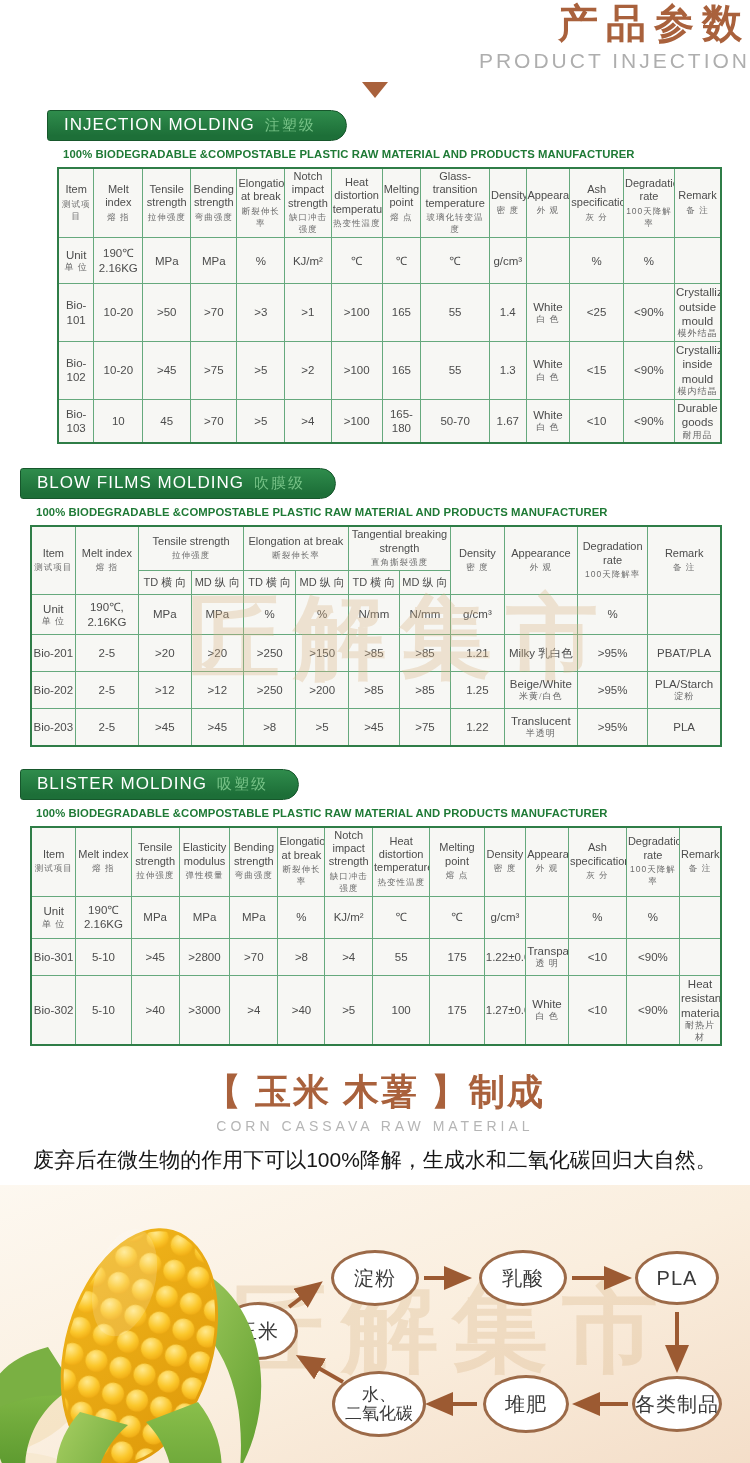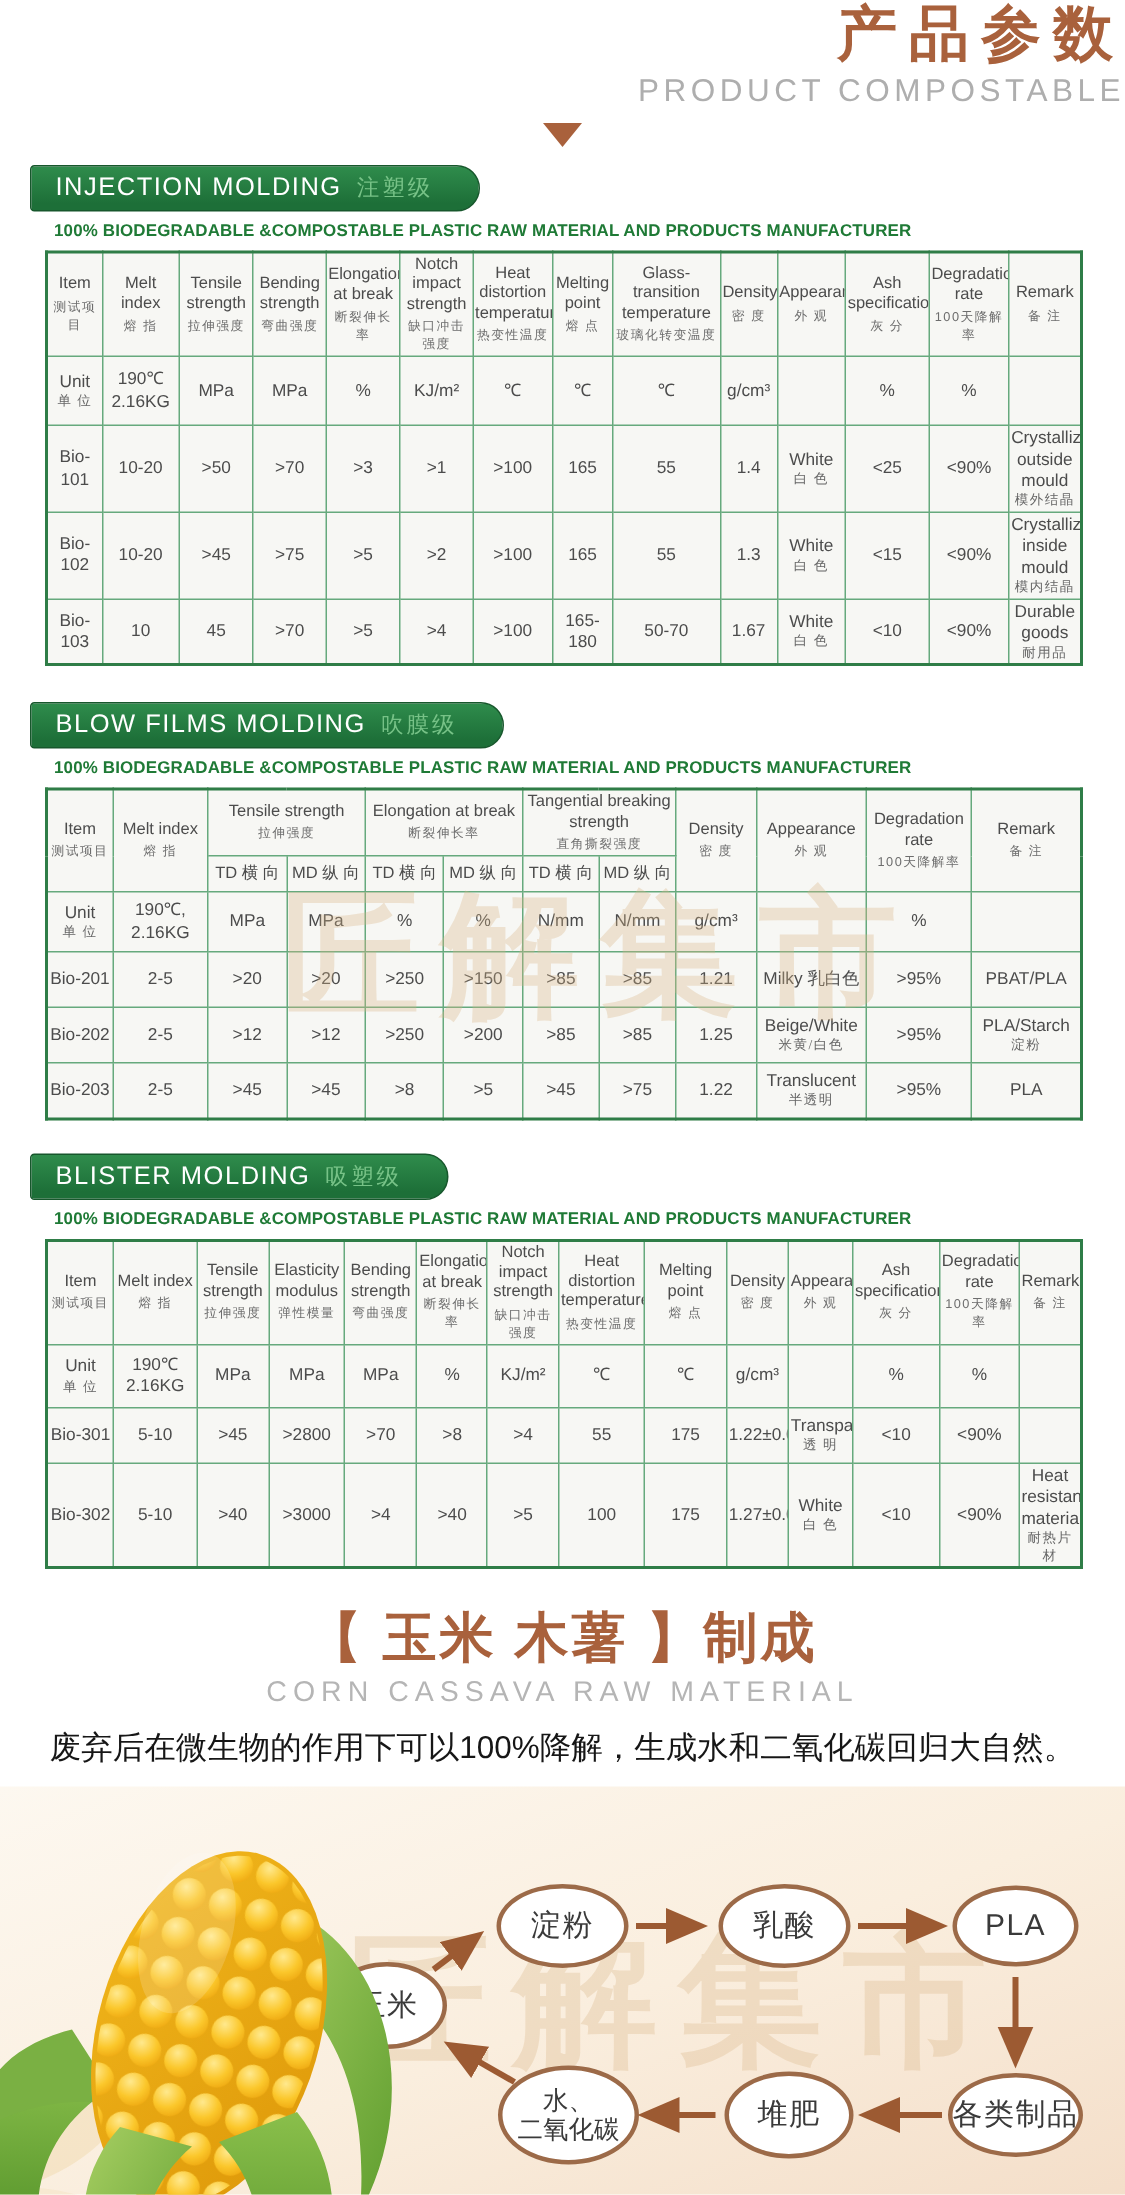--- a/index.html
+++ b/index.html
@@ -7,21 +7,21 @@
     width:750px;height:1463px;position:relative;overflow:hidden;
     background:#ffffff;font-family:"Liberation Sans",sans-serif;
   }
   
   .hero{text-align:right;}
   .hero-title{color:#a9613c;font-size:40px;font-weight:bold;letter-spacing:8px;line-height:46px;}
   .hero-sub{color:#aeaeae;font-size:21px;letter-spacing:3px;margin-top:3px;}
   .hero-tri{width:0;height:0;margin:9px auto 0;border-left:13px solid transparent;border-right:13px solid transparent;border-top:16px solid #a9613c;}
   
   .section{position:relative;}
-  .sec1{margin-top:12px;} .sec2{margin-top:24px;} .sec3{margin-top:22px;}
+  .sec1{margin-top:12px;padding-left:27px;} .sec2{margin-top:24px;} .sec3{margin-top:22px;}
   .banner{
     display:inline-block;margin-left:20px;
     background:linear-gradient(180deg,#2f8c4c 0%,#1d6f38 85%);
     border:1px solid #17572c;border-radius:3px 16px 16px 3px;
     padding:4px 30px 5px 16px;color:#ffffff;font-size:17px;letter-spacing:1px;
   }
   .banner .cn{color:#77c287;font-size:15px;margin-left:10px;letter-spacing:2px;}
   .tagline{margin:7px 0 0 36px;color:#1f7a36;font-size:11.3px;font-weight:bold;letter-spacing:0.1px;}
   .tbl-wrap{margin:7px 28px 0 30px;position:relative;}
   table.spec{width:100%;border-collapse:collapse;background:#f7f7f4;border:2px solid #2f7d47;table-layout:fixed;}
@@ -35,39 +35,39 @@
   .t2 tbody tr{height:37px;} .t2 tbody tr:first-child{height:40px;}
   .t3 thead tr{height:62px;} .t3 tbody tr{height:37px;} .t3 tbody tr:first-child{height:42px;}
   
   .wm{position:absolute;color:#d9b586;opacity:.32;font-size:92px;letter-spacing:14px;line-height:1;
       white-space:nowrap;pointer-events:none;z-index:5;font-weight:bold;}
   .wm-t2{top:66px;left:158px;}
   .wm-visual{top:96px;left:232px;font-size:96px;opacity:.30;z-index:1;}
   
   .material{margin-top:24px;text-align:center;}
   .mat-title{color:#a9613c;font-size:36px;font-weight:bold;letter-spacing:2px;line-height:44px;}
-  .mat-sub{color:#b5b5b5;font-size:19px;letter-spacing:4px;margin-top:4px;}
+  .mat-sub{color:#b5b5b5;font-size:14px;letter-spacing:4px;margin-top:4px;}
   .mat-para{color:#161616;font-size:21px;line-height:31px;margin-top:10px;}
   
   .visual{position:relative;margin-top:10px;height:312px;
     background:linear-gradient(160deg,#fdf8f0 0%,#faeede 50%,#f3dcc6 100%);}
   .flow-svg{position:absolute;left:0;top:0;z-index:2;}
   .node{position:absolute;background:#fff;border:3px solid #9c6a48;border-radius:50%;
     display:flex;flex-direction:column;align-items:center;justify-content:center;
     color:#3a3a3a;z-index:3;box-sizing:border-box;}
   .node .l{font-size:20px;line-height:1.12;letter-spacing:1px;}
   .node.small .l{font-size:17px;letter-spacing:0;}
   .corn{position:absolute;left:-12px;top:12px;z-index:4;}
 </style>
 </head>
 <body>
 
 <div class="hero">
   <div class="hero-title">产品参数</div>
-  <div class="hero-sub">PRODUCT COMPOSTABLE</div>
+  <div class="hero-sub">PRODUCT INJECTION</div>
   <div class="hero-tri"></div>
 </div>
 
 <div class="section sec1">
   <div class="banner">
     <span>INJECTION MOLDING</span><span class="cn">注塑级</span>
   </div>
   <div class="tagline">100% BIODEGRADABLE &amp;COMPOSTABLE PLASTIC RAW MATERIAL AND PRODUCTS MANUFACTURER</div>
   <div class="tbl-wrap">
     <div>

